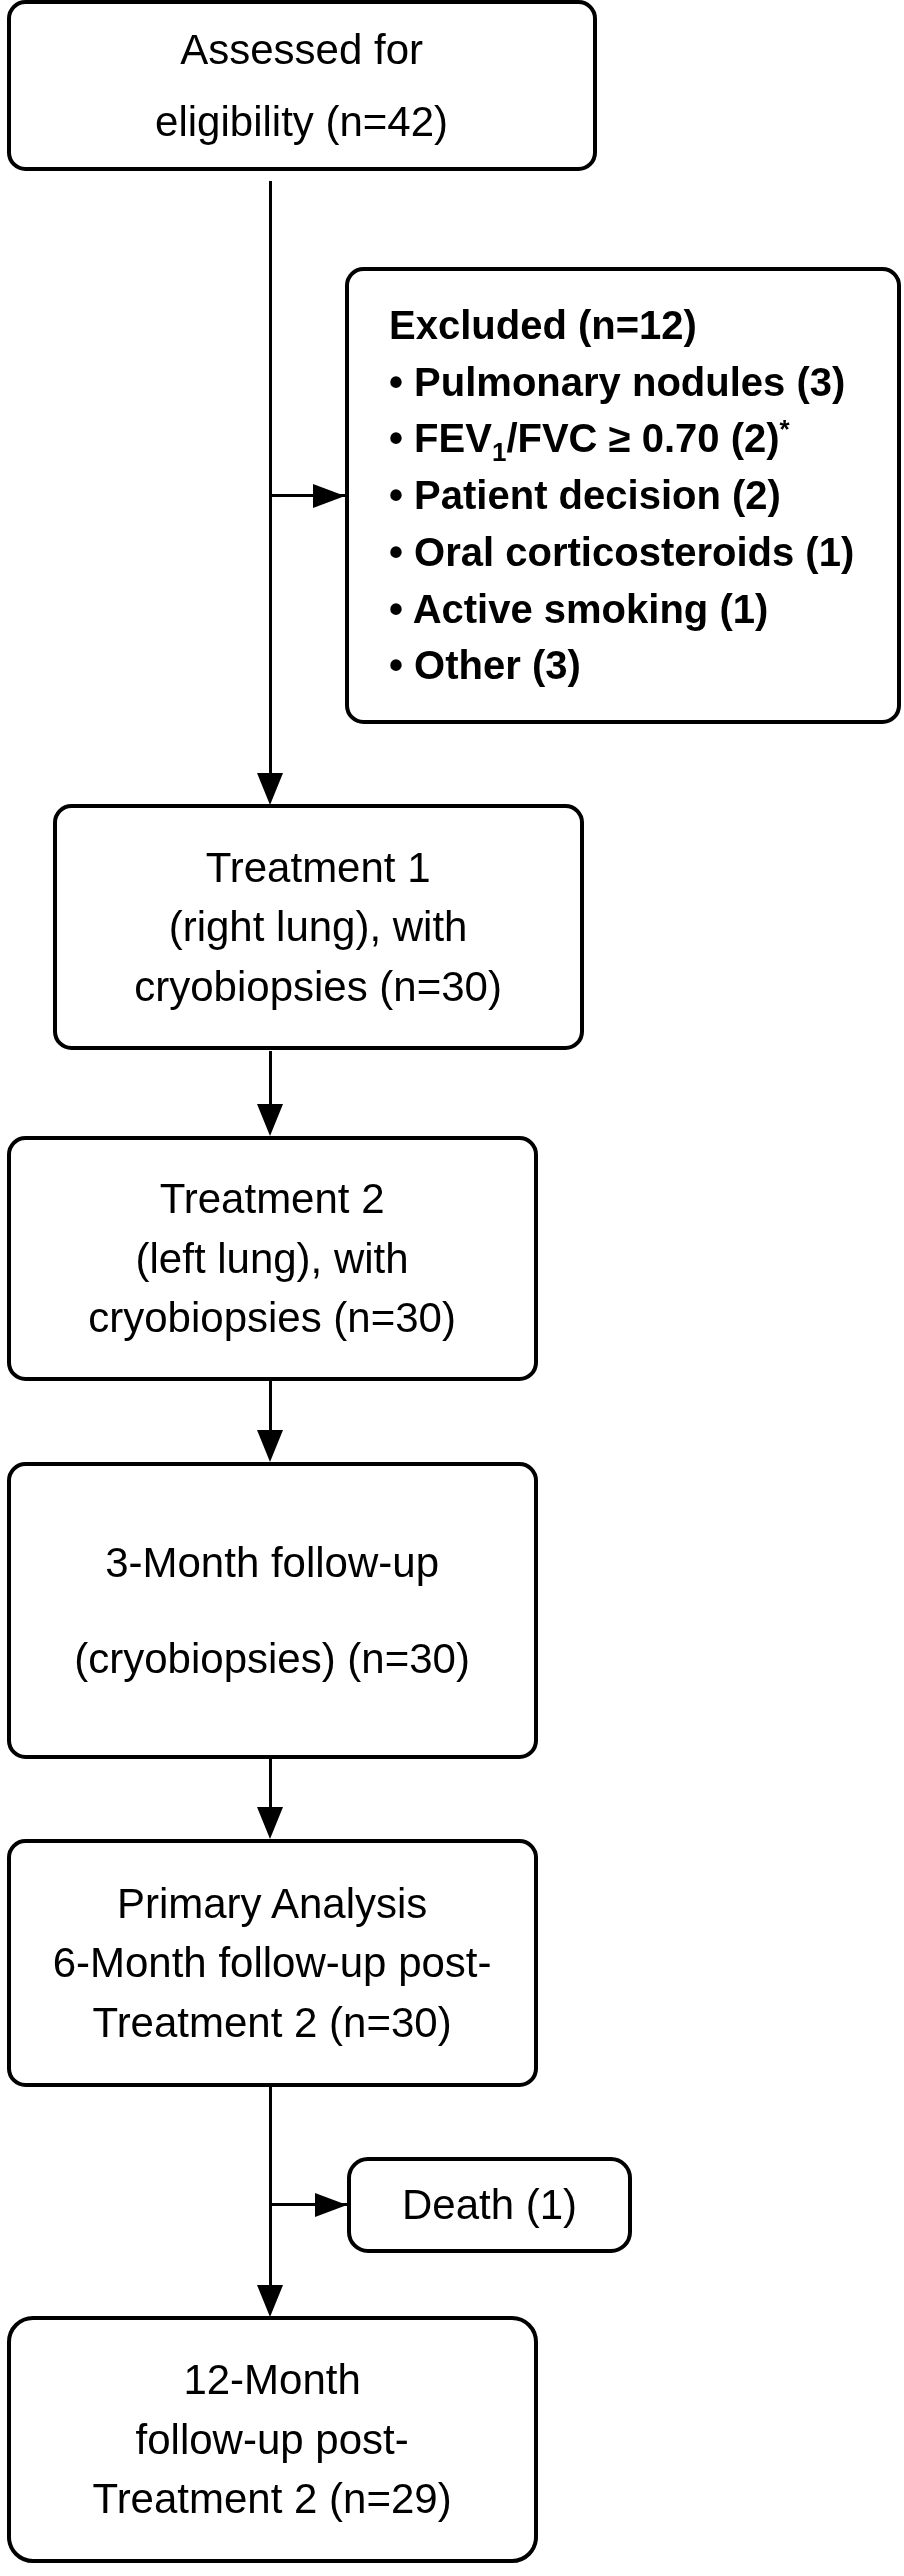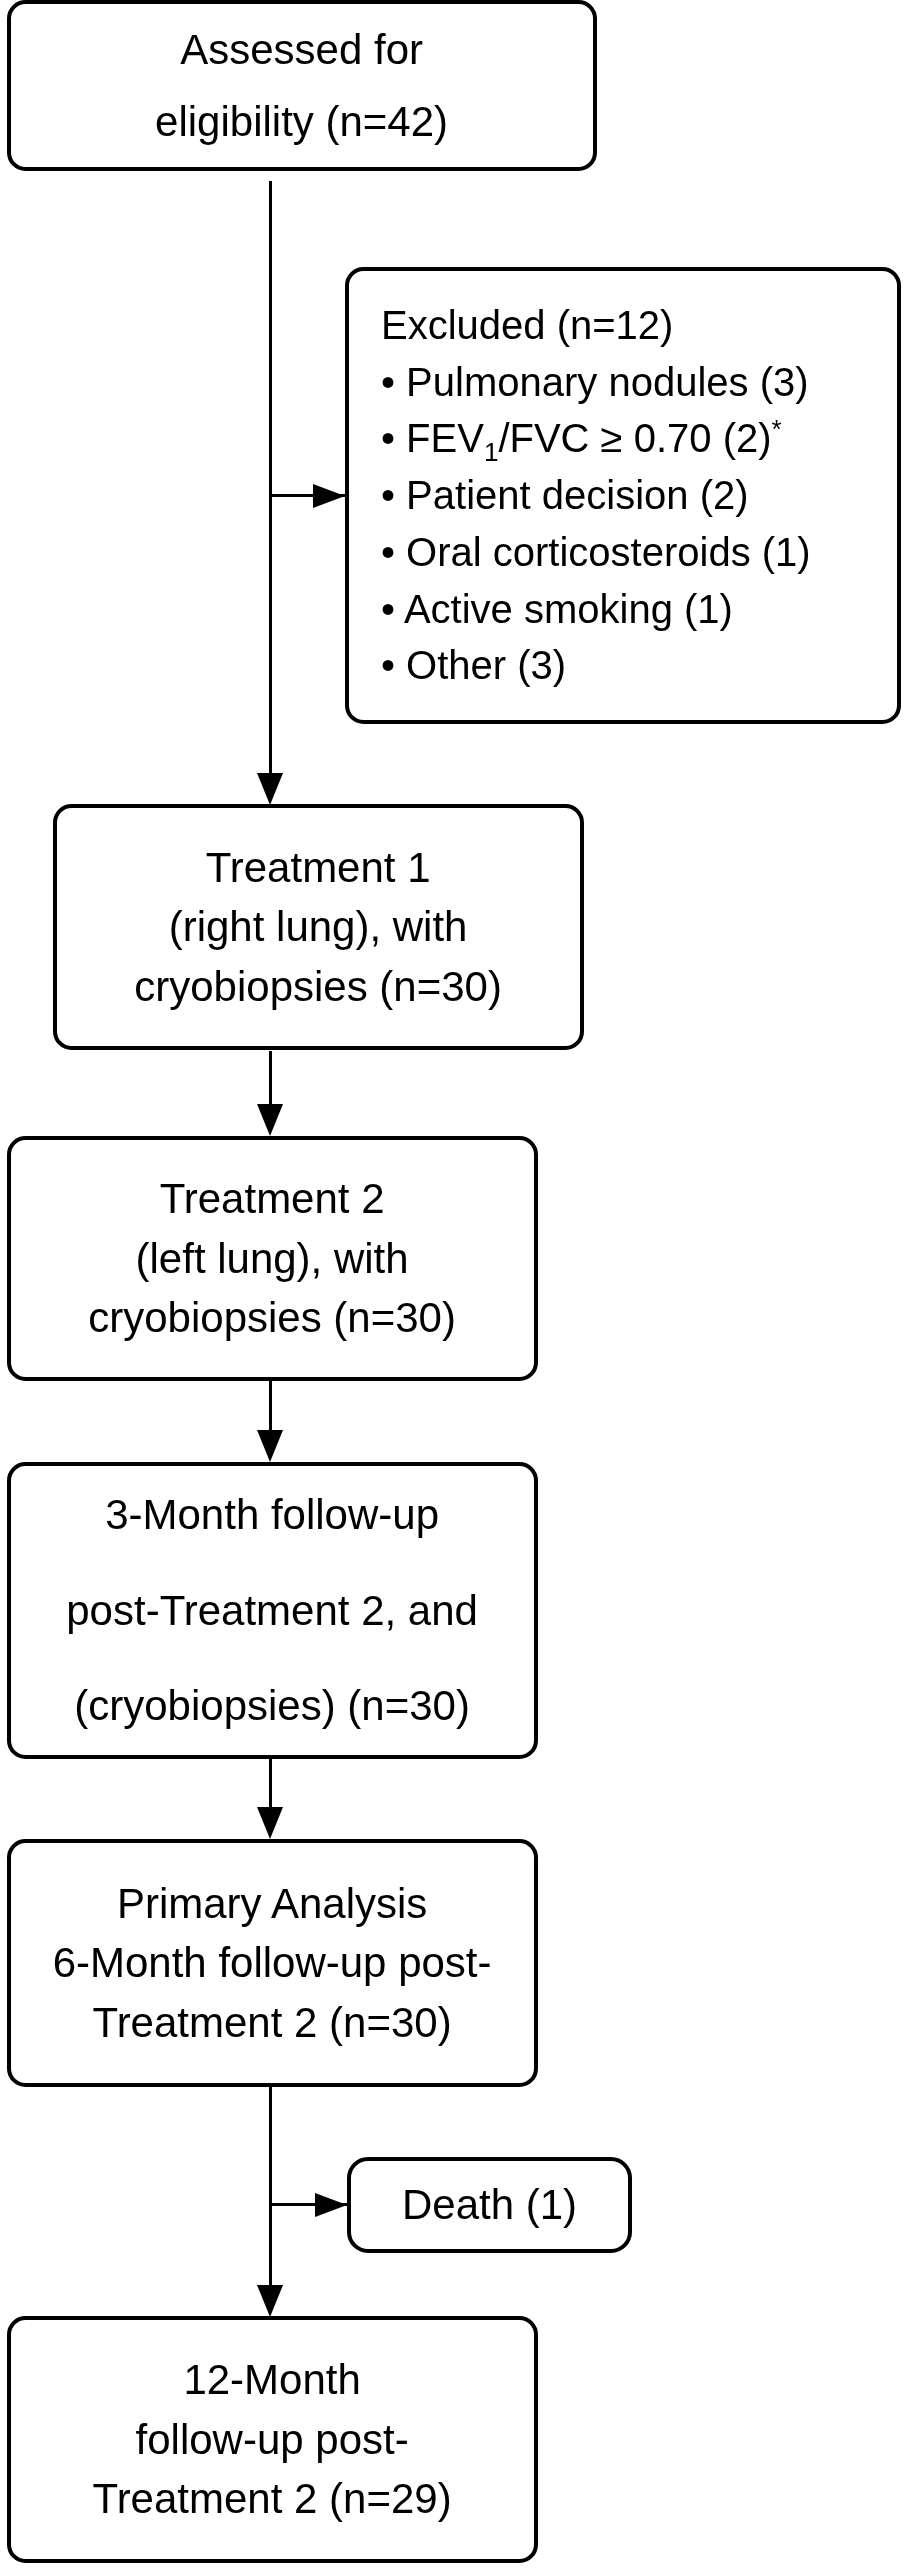--- a/index.html
+++ b/index.html
@@ -13,22 +13,22 @@
   .box {
     position:absolute; box-sizing:border-box;
     border:4px solid var(--ink); border-radius:18.6px;
     background:var(--bg);
     display:flex; flex-direction:column;
     align-items:center; justify-content:center;
     text-align:center; font-size:42px; line-height:1.42;
   }
   .box.left-align {
     align-items:flex-start; text-align:left;
-    padding-left:32px; padding-right:9.3px;
-    font-size:40px; line-height:1.42;
+    padding-left:40px; padding-right:9.3px;
+    font-size:40px; line-height:1.42;font-weight:bold;
   }
   .ln { white-space:nowrap; }
   sub { font-size:0.65em; line-height:0; }
   sup { font-size:0.65em; line-height:0; }
   .vline { position:absolute; width:3.3px; background:var(--ink); }
   .hline { position:absolute; height:3.3px; background:var(--ink); }
   .arrow-down {
     position:absolute; width:0; height:0;
     border-left:13.3px solid transparent;
     border-right:13.3px solid transparent;
@@ -41,21 +41,21 @@
     border-left:32px solid var(--ink);
   }
   
   #box-assessed   { left:6.6px;  top:0;   width:590px; height:171px;gap:12px; }
   #box-excluded   { left:345px; top:267px;  width:556px; height:457px; }
   #box-treatment1 { left:6.6px;  top:804px; width:531px; height:246px;margin-left:46px; }
   #box-treatment2 { left:6.6px;  top:1136px; width:531px; height:245px; }
   #box-month3     { left:6.6px;  top:1462px; width:531px; height:297px;gap:36px; }
   #box-primary    { left:6.6px;  top:1839px; width:531px; height:248px; }
   #box-death      { left:347px; top:2157px; width:285px; height:96px; border-radius:21px; }
-  #box-month12    { left:6.6px;  top:2316px; width:531px; height:247px; }
+  #box-month12    { left:6.6px;  top:2316px; width:531px; height:247px;border-radius:26px; }
   
   #v1 { left:269px; top:181px;  height:595px; }
   #a1 { left:257px; top:773px; }
   #b1 { left:269px; top:494px;  width:76px; }
   #r1 { left:313px; top:484px;  }
   #v2 { left:269px; top:1051px; height:59px; }
   #a2 { left:257px; top:1104px; }
   #v3 { left:269px; top:1381px; height:54px; }
   #a3 { left:257px; top:1430px; }
   #v4 { left:269px; top:1759px; height:54px; }
@@ -104,21 +104,20 @@
     <div class="ln">Treatment 2</div>
     <div class="ln">(left lung), with</div>
     <div class="ln">cryobiopsies (n=30)</div>
   </div>
 
   <div class="vline" id="v3"></div>
   <div class="arrow-down" id="a3"></div>
 
   <div class="box" id="box-month3">
     <div class="ln">3-Month follow-up</div>
-    <div class="ln">post-Treatment 2, and</div>
     <div class="ln">(cryobiopsies) (n=30)</div>
   </div>
 
   <div class="vline" id="v4"></div>
   <div class="arrow-down" id="a4"></div>
 
   <div class="box" id="box-primary">
     <div class="ln">Primary Analysis</div>
     <div class="ln">6-Month follow-up post-</div>
     <div class="ln">Treatment 2 (n=30)</div>

